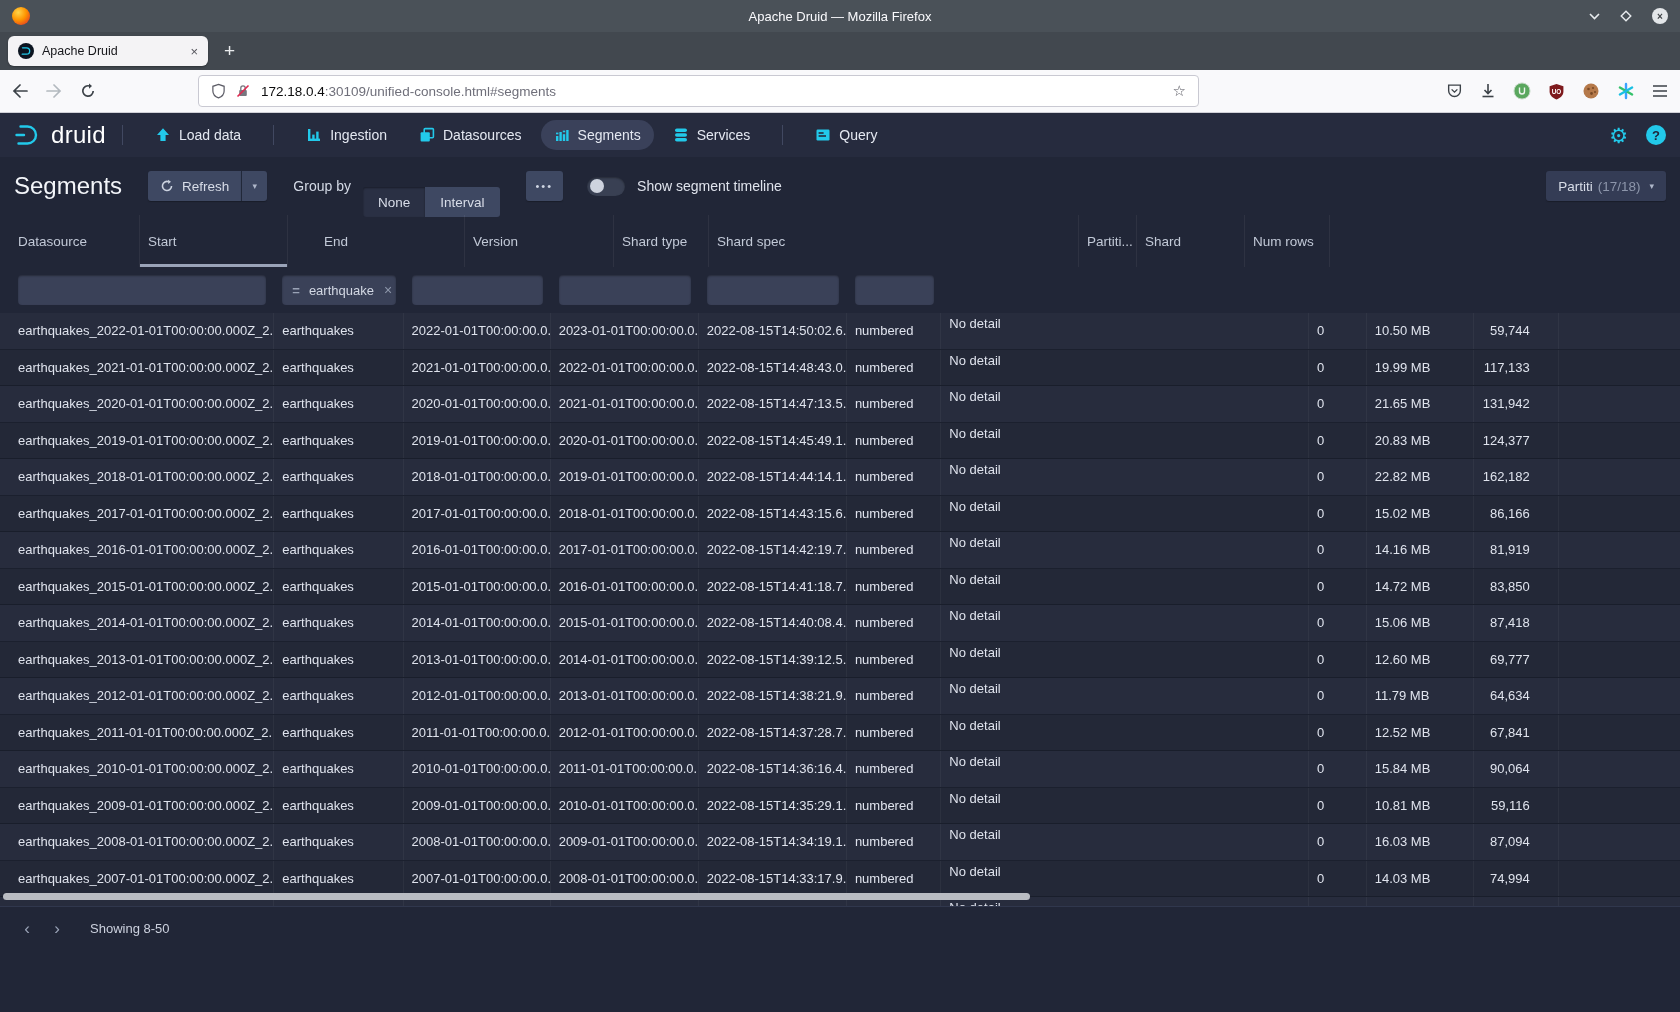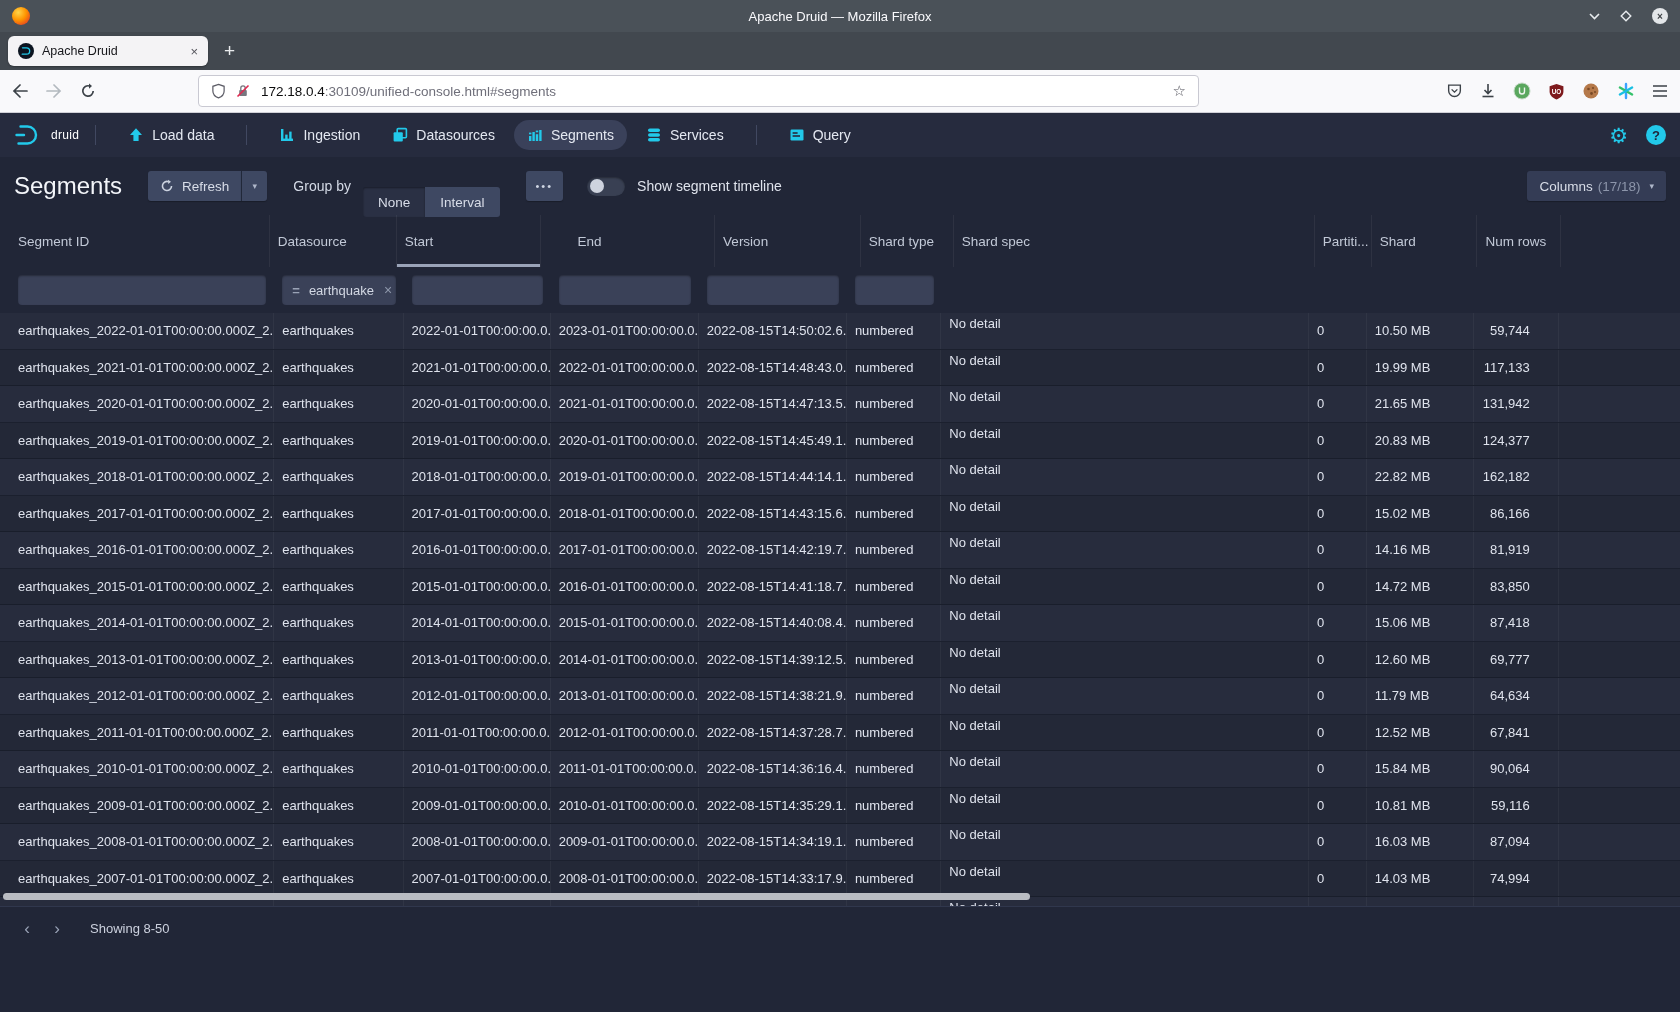--- a/index.html
+++ b/index.html
@@ -28,21 +28,21 @@
   .urlbar { width:1001px; height:32px; margin-left:102px; background:#ffffff; border:1px solid #c9c9d2; border-radius:4px;
     display:flex; align-items:center; padding:0 12px; }
   .url-text { font-size:13.5px; margin-left:10px; white-space:nowrap; overflow:hidden; flex:1; }
   .url-host { color:#0c0c0d; } .url-rest { color:#6f6f7a; }
   .url-star { color:#55555e; font-size:15px; margin-left:8px; }
   .ext-icons { display:flex; align-items:center; gap:17px; margin-left:auto; }
 
   
   .druid-nav { height:44px; background:#262b3e; display:flex; align-items:center; padding:0 14px; }
   .brand { display:flex; align-items:center; }
-  .brand-word { font-size:12px; color:#ffffff; margin-left:9px; letter-spacing:.3px; }
+  .brand-word { font-size:24px; color:#ffffff; margin-left:9px; letter-spacing:.3px; }
   .nav-divider { width:1px; height:20px; background:#414861; margin:0 16px; }
   .nav-item { display:flex; align-items:center; gap:8px; padding:7px 13px; border-radius:17px; color:#e4e8f1; font-size:14px; margin:0 3px; cursor:default; }
   .nav-item.active { background:#3a415a; }
   .nav-right { margin-left:auto; display:flex; align-items:center; gap:18px; }
   .gear { font-size:21px; color:#22c9ea; line-height:1; }
   .help-circle { width:20px; height:20px; border-radius:50%; background:#22c9ea; color:#20253a;
     font-weight:bold; font-size:13px; display:flex; align-items:center; justify-content:center; }
 
   
   .view-header { height:58px; display:flex; align-items:center; padding:0 14px; }
@@ -310,28 +310,27 @@
     <div class="btn-group">
       <div class="btn pressed">None</div>
       <div class="btn">Interval</div>
     </div>
     <div class="btn more-btn">•••</div>
     <div class="toggle">
         <div class="knob"></div>
       </div>
     <span class="toggle-label">Show segment timeline</span>
     <div class="btn columns-btn">
-      <span>Columns</span>
+      <span>Partiti</span>
       <span class="col-count">(17/18)</span>
       <span class="caret">▾</span>
     </div>
   </div>
 
   <div class="thead">
-      <div class="th" style="width: 266px;">Segment ID</div>
       <div class="th" style="width: 130px;">Datasource</div>
       <div class="th sorted" style="width: 148px; text-align: right;">Start</div>
       <div class="th" style="width: 149px; margin-left: 28px;">End</div>
       <div class="th" style="width: 149px;">Version</div>
       <div class="th" style="width: 95px;">Shard type</div>
       <div class="th" style="width: 370px;">Shard spec</div>
       <div class="th" style="width: 58px;">Partiti...</div>
       <div class="th" style="width: 108px;">Shard</div>
       <div class="th" style="width: 85px;">Num rows</div>
       <div class="th noborder" style="width: 122px;"></div>

